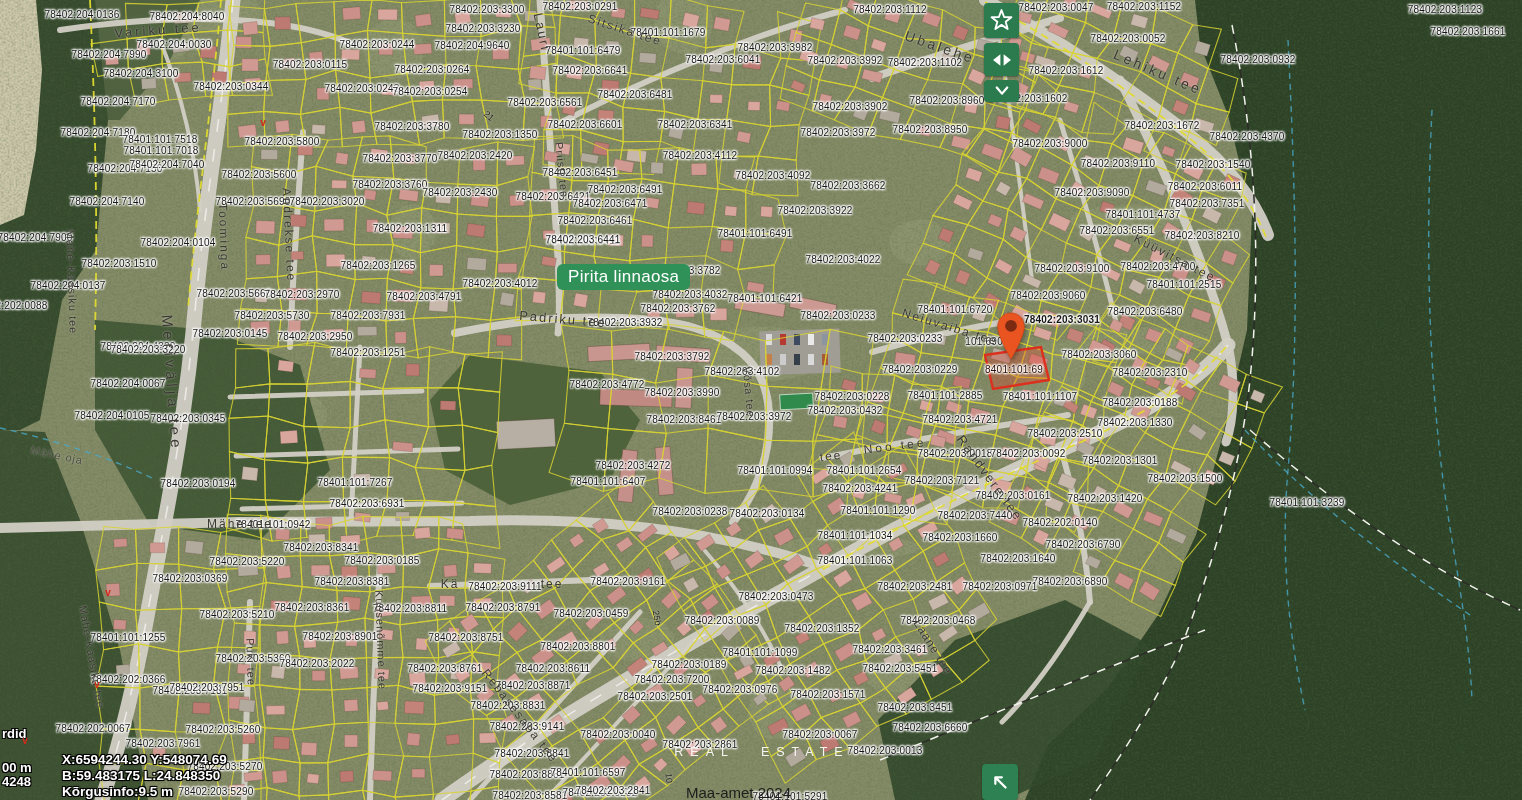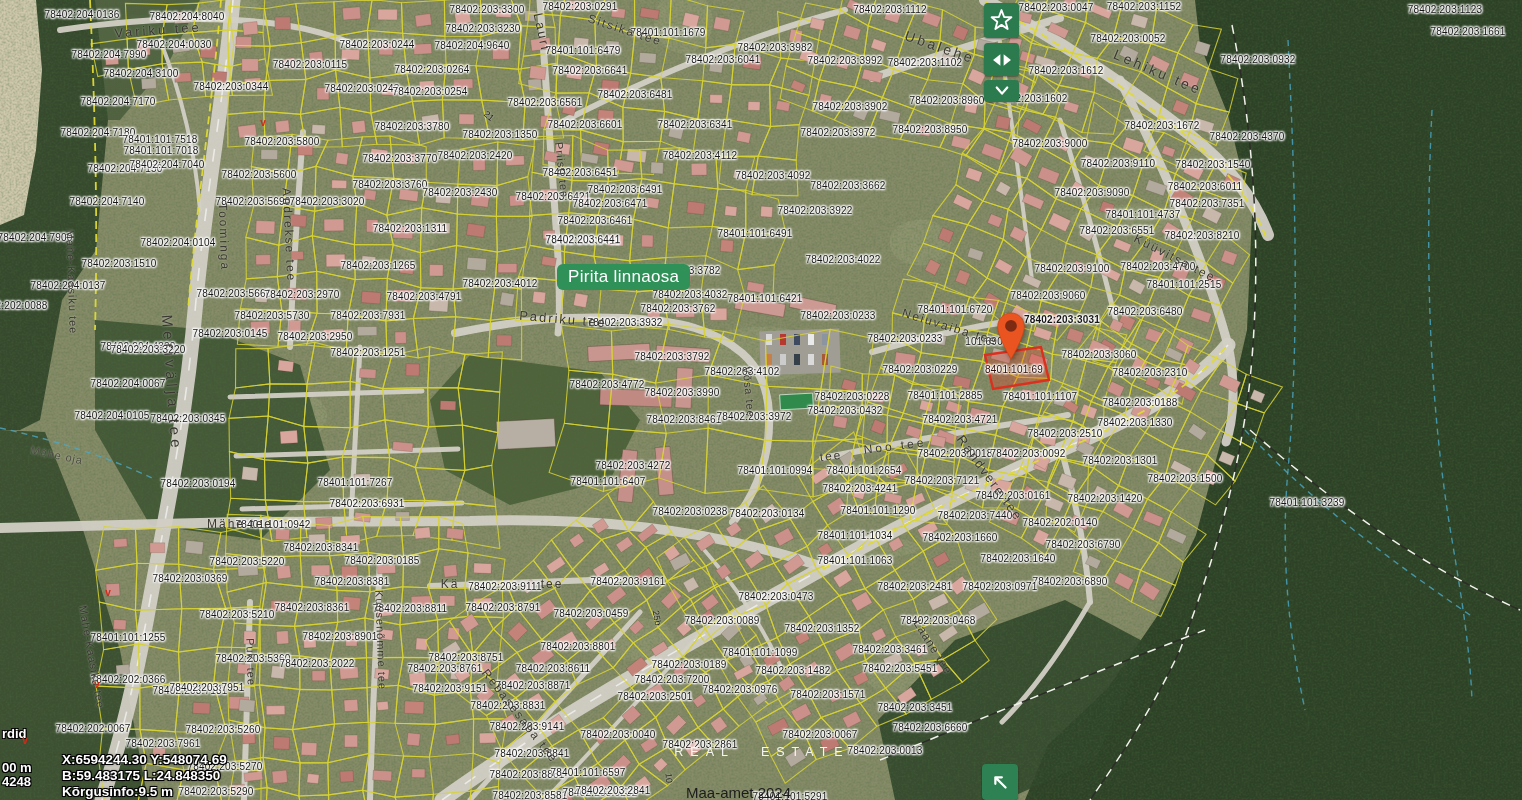--- a/index.html
+++ b/index.html
@@ -1406,21 +1406,21 @@
       <div class="lbl cad" style="left: 207px; top: 687px; transform: translate(-50%, -50%);">78402:203:7951</div>
       <div class="lbl cad" style="left: 163px; top: 743px; transform: translate(-50%, -50%);">78402:203:7961</div>
       <div class="lbl cad" style="left: 93px; top: 728px; transform: translate(-50%, -50%);">78402:202:0067</div>
       <div class="lbl cad" style="left: 223px; top: 729px; transform: translate(-50%, -50%);">78402:203:5260</div>
       <div class="lbl cad" style="left: 225px; top: 766px; transform: translate(-50%, -50%);">78402:203:5270</div>
       <div class="lbl cad" style="left: 216px; top: 791px; transform: translate(-50%, -50%);">78402:203:5290</div>
       <div class="lbl cad" style="left: 628px; top: 565px; transform: translate(-50%, -50%); margin-top: 16px;">78402:203:9161</div>
       <div class="lbl cad" style="left: 505px; top: 586px; transform: translate(-50%, -50%);">78402:203:9111</div>
       <div class="lbl cad" style="left: 503px; top: 607px; transform: translate(-50%, -50%);">78402:203:8791</div>
       <div class="lbl cad" style="left: 591px; top: 613px; transform: translate(-50%, -50%);">78402:203:0459</div>
-      <div class="lbl cad" style="left: 466px; top: 657px; transform: translate(-50%, -50%);">78402:203:8751</div>
+      <div class="lbl cad" style="left: 466px; top: 637px; transform: translate(-50%, -50%);">78402:203:8751</div>
       <div class="lbl cad" style="left: 578px; top: 646px; transform: translate(-50%, -50%);">78402:203:8801</div>
       <div class="lbl cad" style="left: 445px; top: 668px; transform: translate(-50%, -50%);">78402:203:8761</div>
       <div class="lbl cad" style="left: 553px; top: 668px; transform: translate(-50%, -50%);">78402:203:8611</div>
       <div class="lbl cad" style="left: 450px; top: 688px; transform: translate(-50%, -50%);">78402:203:9151</div>
       <div class="lbl cad" style="left: 533px; top: 685px; transform: translate(-50%, -50%);">78402:203:8871</div>
       <div class="lbl cad" style="left: 508px; top: 705px; transform: translate(-50%, -50%);">78402:203:8831</div>
       <div class="lbl cad" style="left: 527px; top: 726px; transform: translate(-50%, -50%);">78402:203:9141</div>
       <div class="lbl cad" style="left: 532px; top: 753px; transform: translate(-50%, -50%);">78402:203:8841</div>
       <div class="lbl cad" style="left: 527px; top: 774px; transform: translate(-50%, -50%);">78402:203:8861</div>
       <div class="lbl cad" style="left: 530px; top: 795px; transform: translate(-50%, -50%);">78402:203:8581</div>

